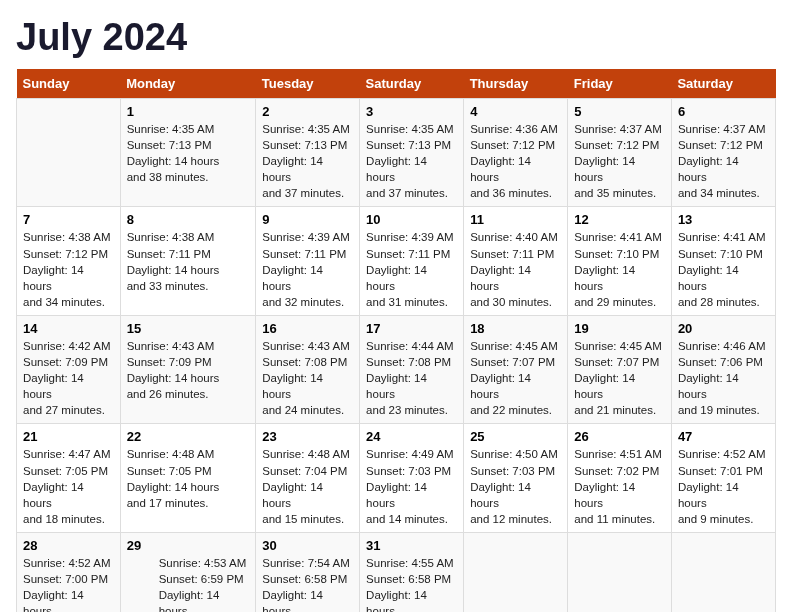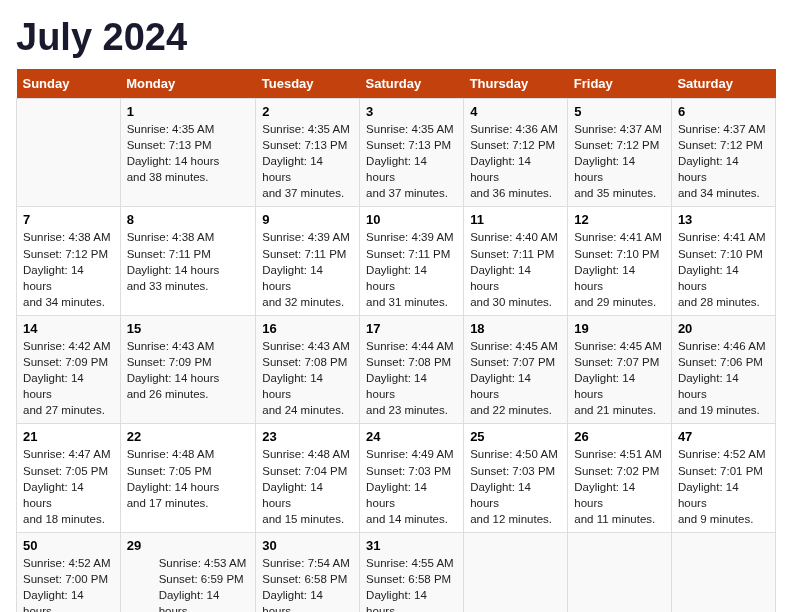--- a/index.html
+++ b/index.html
@@ -305,21 +305,21 @@
         <td>
           <span class="day-num">47</span>
           <div class="cell-content" style="white-space: pre-line;">Sunrise: 4:52 AM
 Sunset: 7:01 PM
 Daylight: 14 hours
 and 9 minutes.</div>
         </td>
       </tr>
       <tr>
         <td>
-          <span class="day-num">50</span>
+          <span class="day-num">28</span>
           <div class="cell-content" style="white-space: pre-line;">Sunrise: 4:52 AM
 Sunset: 7:00 PM
 Daylight: 14 hours
 and 7 minutes.</div>
         </td>
         <td>
           <span class="day-num">29</span>
           <div class="cell-content" style="white-space: pre-line; margin-left: 32px;">Sunrise: 4:53 AM
 Sunset: 6:59 PM
 Daylight: 14 hours

